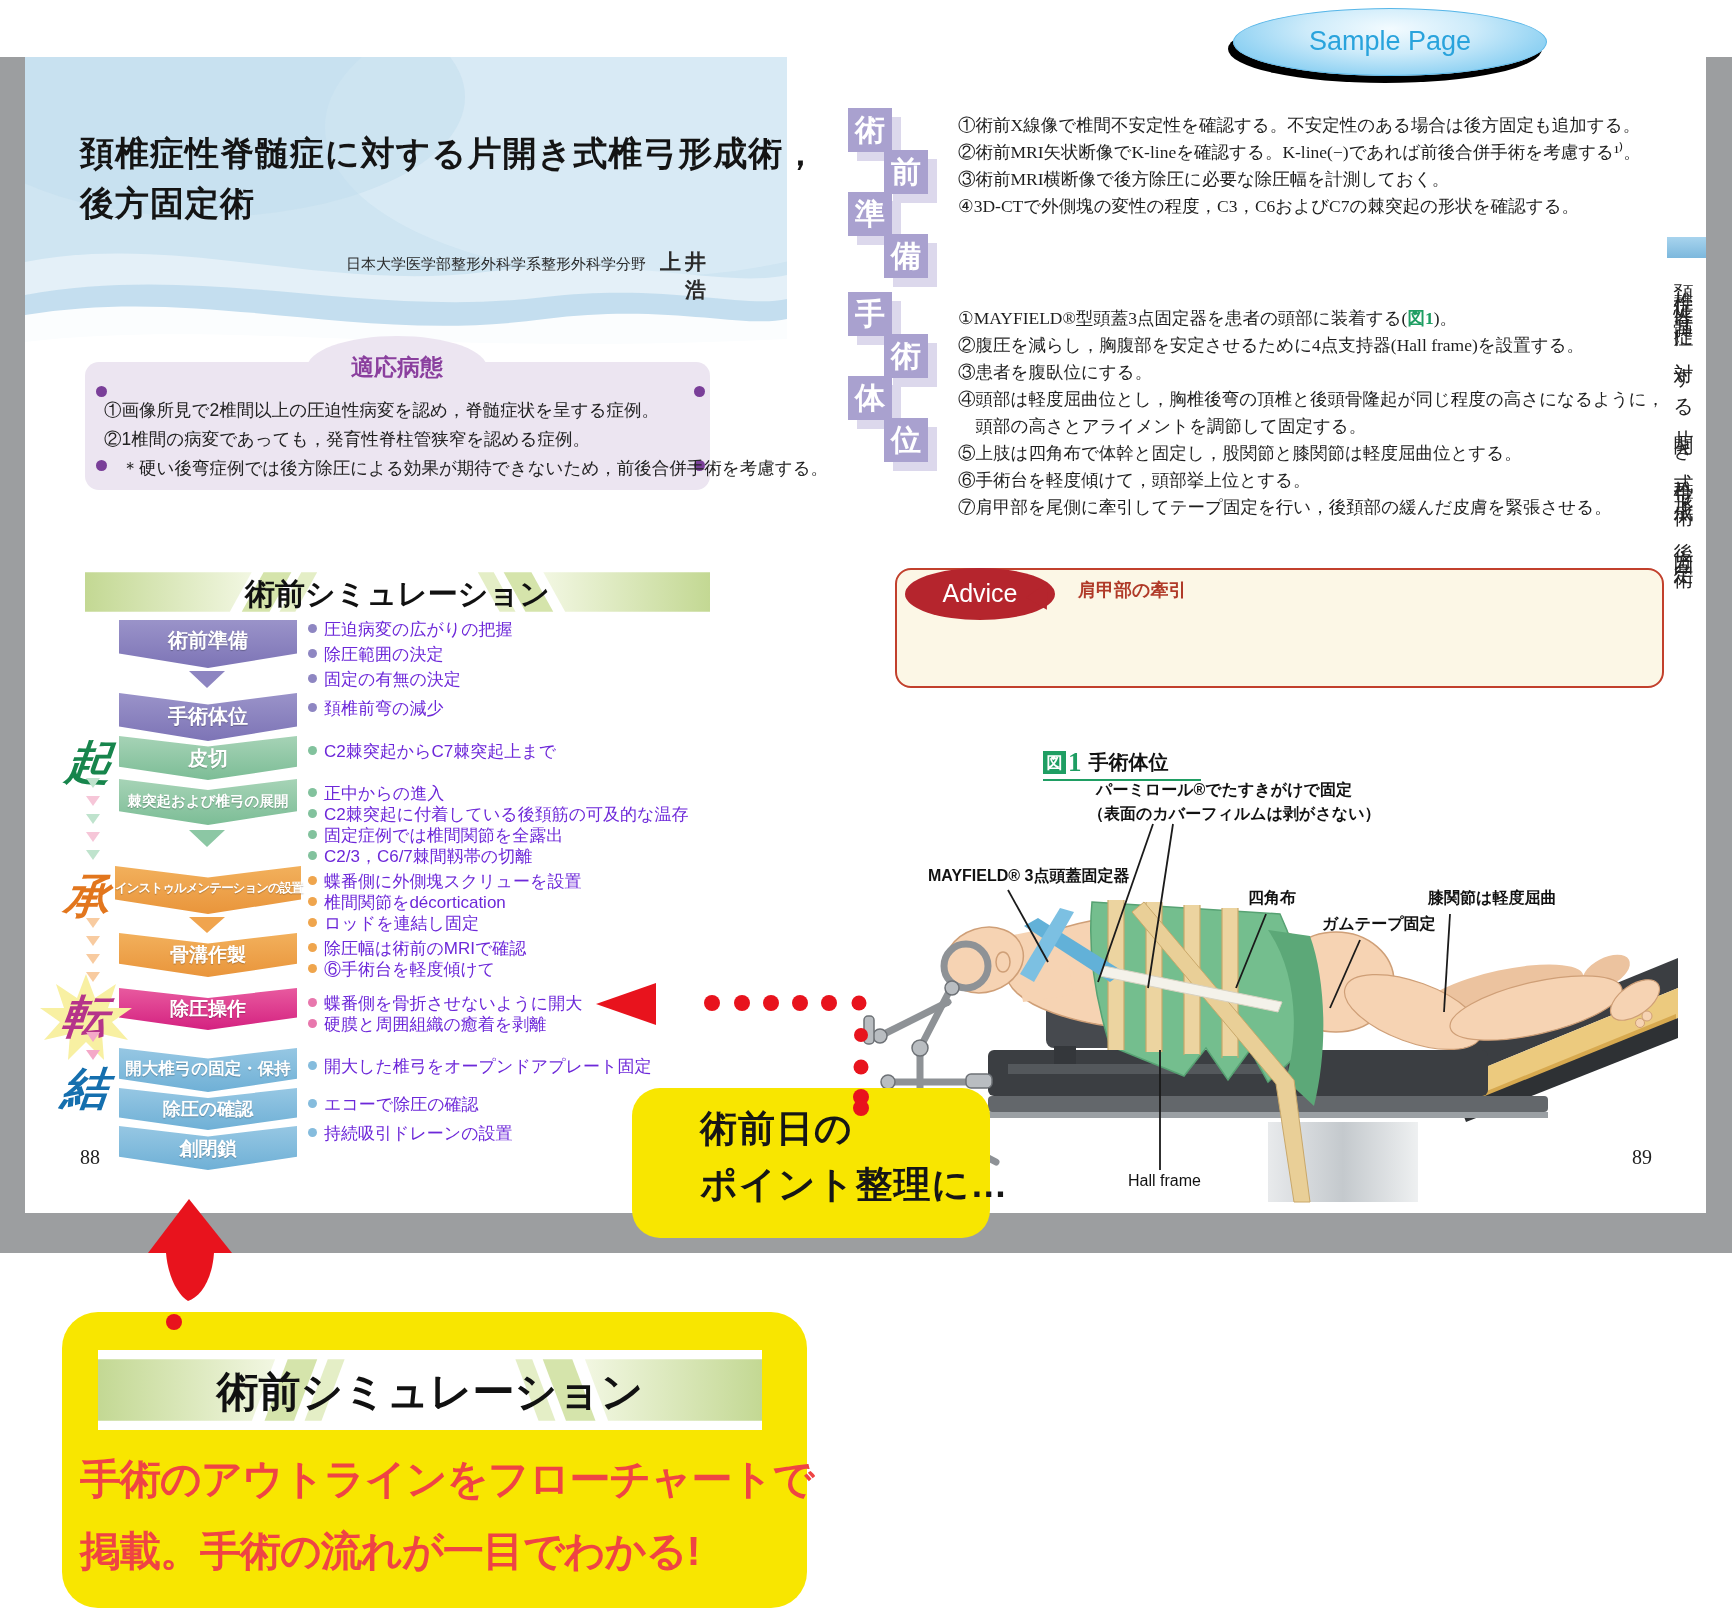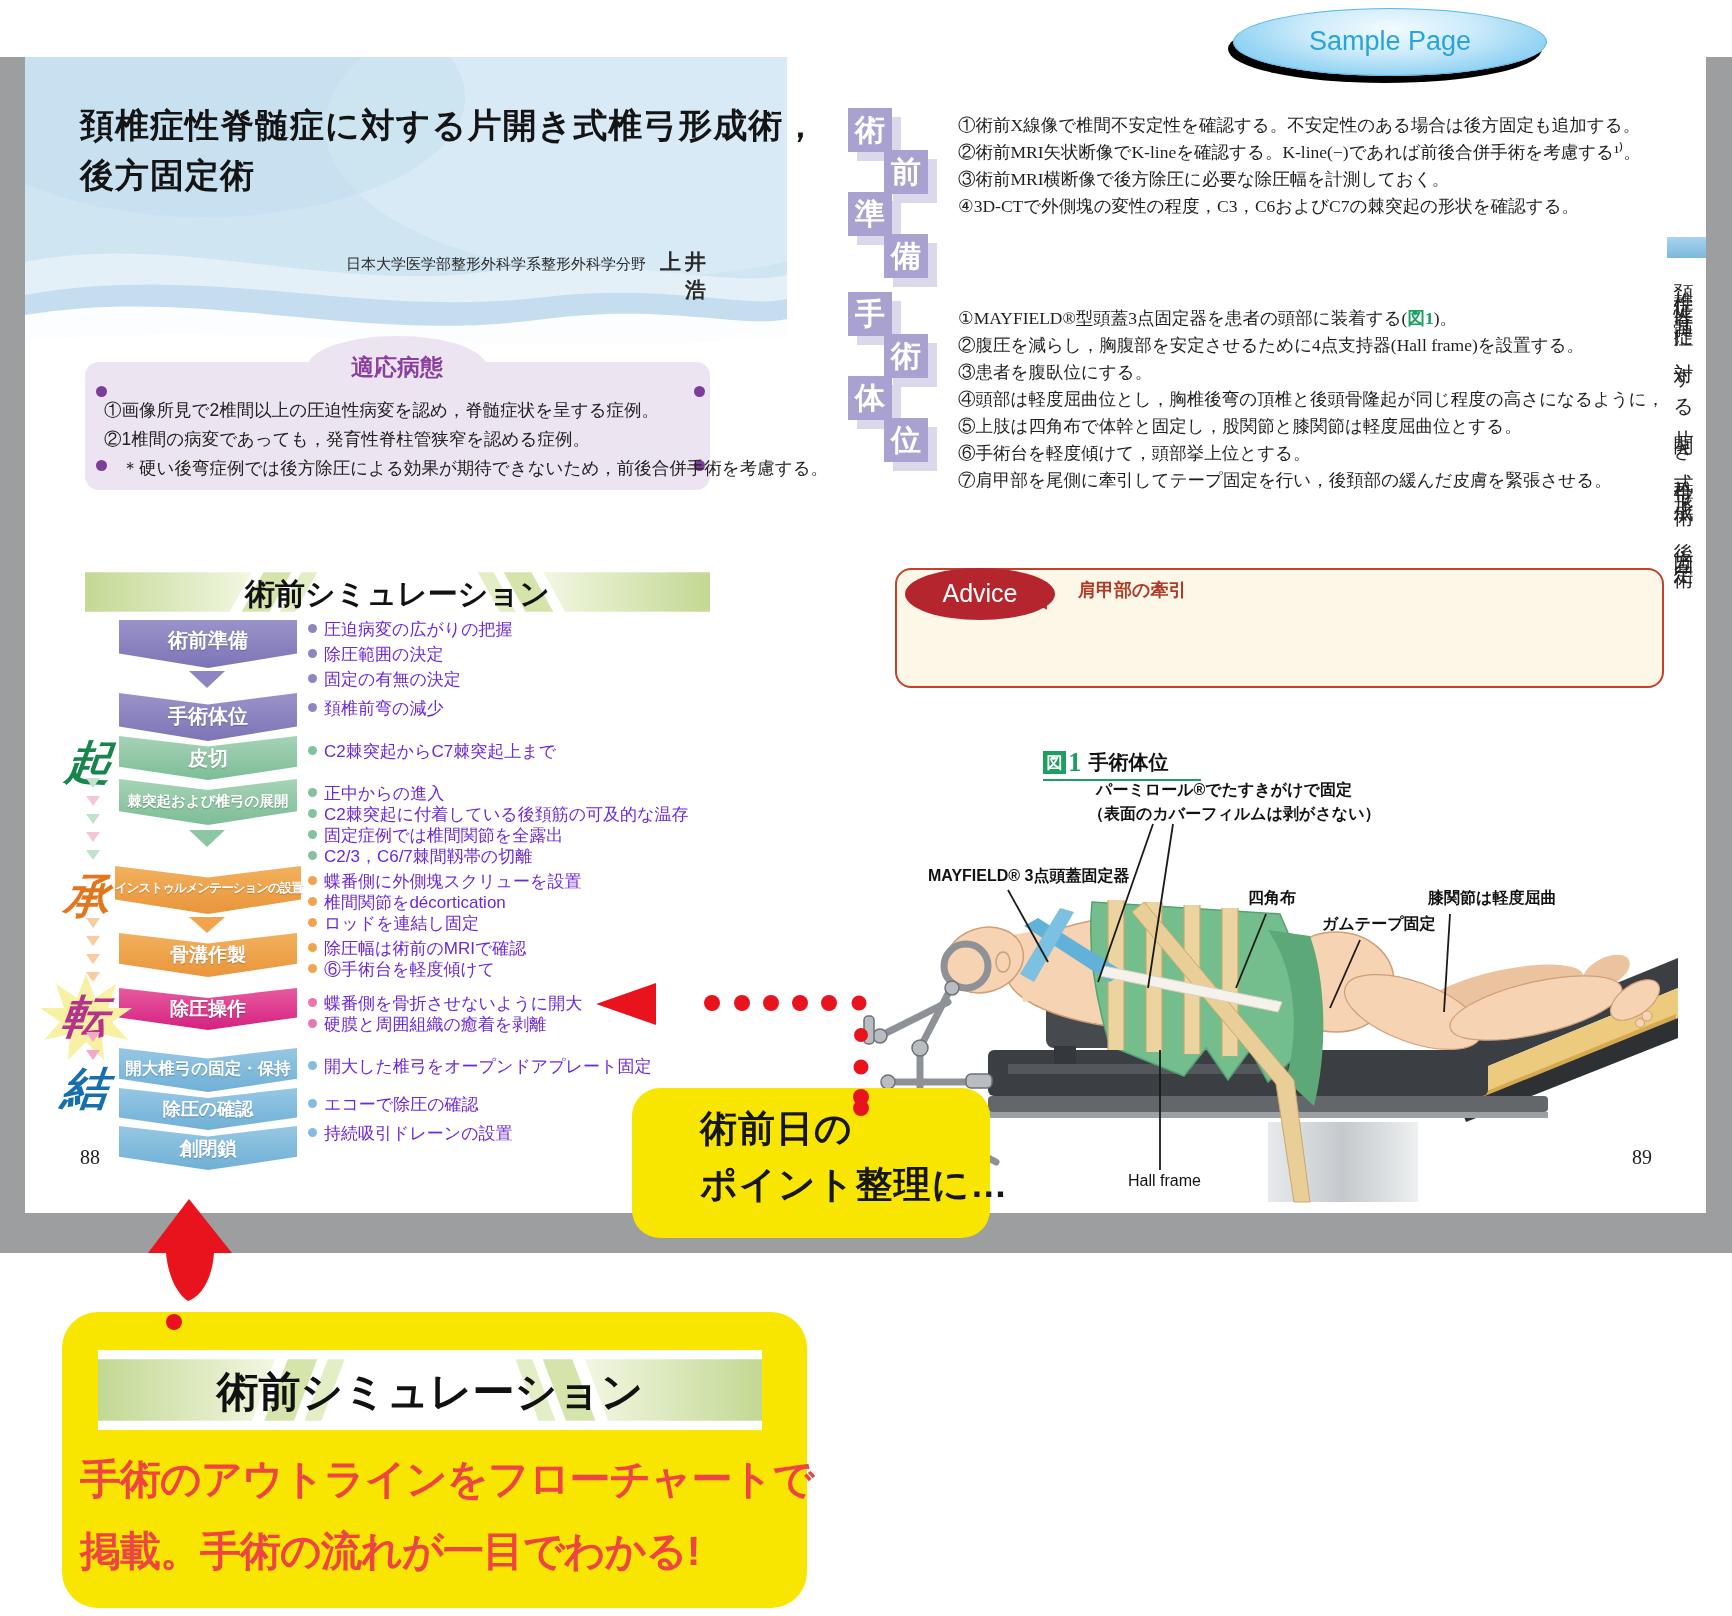--- a/index.html
+++ b/index.html
@@ -3,21 +3,21 @@
 <meta charset="utf-8">
 <style>
   html,body{margin:0;padding:0;background:#fff;}
   #canvas{position:relative;width:1732px;height:1616px;background:#fff;overflow:hidden;
           font-family:"Liberation Sans",sans-serif;}
   .abs{position:absolute;}
   
   .gray{background:#9c9ea0;}
   .pages{background:#fff;}
   
-  .title{font-weight:bold;color:#141414;font-size:34px;letter-spacing:1px;line-height:50px;}
+  .title{font-weight:bold;color:#141414;font-size:34px;letter-spacing:1px;line-height:50px;margin-top:28px;}
   .byline{font-size:15px;color:#2a2a2a;font-family:"Liberation Sans",sans-serif;}
   .byline b{font-family:"Liberation Serif",serif;font-size:21px;margin-left:14px;letter-spacing:4px;}
   
   .indbox{background:#ece5f1;border-radius:14px;}
   .indbump{background:#ece5f1;border-radius:50% 50% 0 0;}
   .indtitle{color:#8a3f9e;font-weight:bold;font-size:23px;text-align:center;}
   .indline{font-size:17.5px;color:#222;line-height:29px;}
   .dotp{width:11px;height:11px;border-radius:50%;background:#7a3f99;}
   
   .bannertxt{font-weight:bold;color:#111;text-align:center;}
@@ -291,20 +291,21 @@
   <div class="abs seclabel" style="left:884px;top:334px;">術</div>
   <div class="abs seclabel" style="left:848px;top:376px;">体</div>
   <div class="abs seclabel" style="left:884px;top:418px;">位</div>
   <div class="abs serifline" style="left:958px;top:305px;">
     <span>①MAYFIELD®型頭蓋3点固定器を患者の頭部に装着する(</span><span class="figref">図1</span><span>)。</span>
   </div>
   <div class="abs serifline" style="left:958px;top:332px;">
       <div>②腹圧を減らし，胸腹部を安定させるために4点支持器(Hall frame)を設置する。</div>
       <div>③患者を腹臥位にする。</div>
       <div>④頭部は軽度屈曲位とし，胸椎後弯の頂椎と後頭骨隆起が同じ程度の高さになるように，</div>
+      <div>　頭部の高さとアライメントを調節して固定する。</div>
       <div>⑤上肢は四角布で体幹と固定し，股関節と膝関節は軽度屈曲位とする。</div>
       <div>⑥手術台を軽度傾けて，頭部挙上位とする。</div>
       <div>⑦肩甲部を尾側に牽引してテープ固定を行い，後頚部の緩んだ皮膚を緊張させる。</div>
     </div>
 
   <div class="abs advbox" style="left:895px;top:568px;width:765px;height:116px;"></div>
   <div class="abs advbubble" style="left:905px;top:568px;width:150px;height:52px;line-height:50px;">
     <span>Advice</span>
   </div>
   <div class="abs advtail" style="left:1030px;top:588px;"></div>

